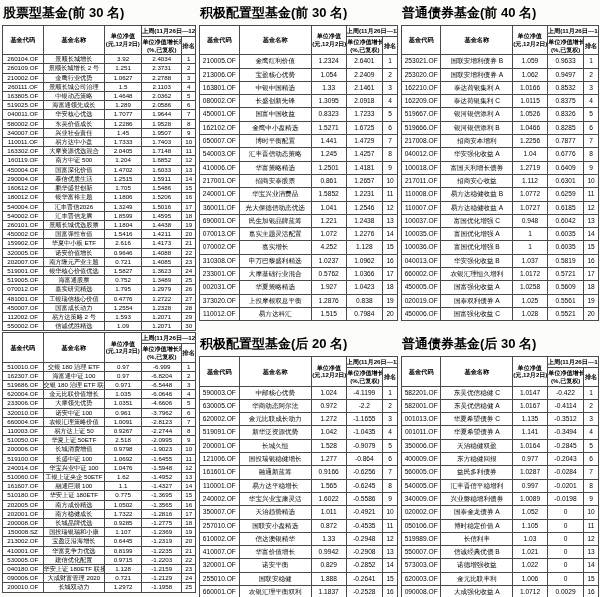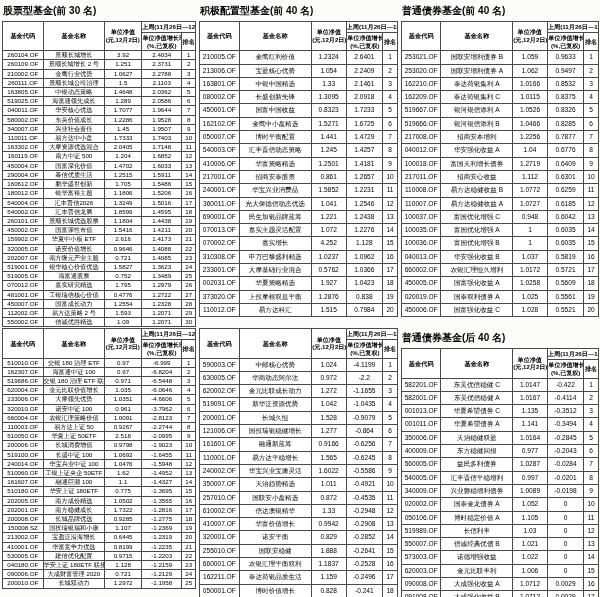--- a/index.html
+++ b/index.html
@@ -3,21 +3,21 @@
 <meta charset="utf-8">
 <style>
   html,body{margin:0;padding:0;}
   body{
     width:600px;height:597px;overflow:hidden;
     background:#fcfcfa;color:#000;
     font-family:"Liberation Sans","DejaVu Sans",sans-serif;
   }
   .wrap{display:grid;grid-template-columns:197px 202px 201px;}
   .panel{padding:1px 1px 0 2px;box-sizing:border-box;}
-  .sec-title{font-size:10px;font-weight:bold;margin:3px 0 3px 1px;letter-spacing:0;white-space:nowrap;}
+  .sec-title{font-size:13px;font-weight:bold;margin:3px 0 3px 1px;letter-spacing:0;white-space:nowrap;}
   table{border-collapse:collapse;width:100%;table-layout:fixed;background:#fff;}
   th,td{border:1px solid #4a4a4a;text-align:center;vertical-align:middle;
         overflow:hidden;white-space:nowrap;padding:0;}
   thead th{font-size:6.2px;font-weight:bold;line-height:1.25;height:auto;padding:1px 0;}
   table.r30 tbody td{font-size:6.2px;height:8.2px;line-height:8.2px;}
   table.r20 tbody td{font-size:6.6px;height:12.3px;line-height:12.3px;}
   .th2line div{transform:scale(0.98);}
 </style>
 </head>
 <body>
@@ -259,21 +259,21 @@
             <td>550002.OF</td>
             <td>信诚优胜精选</td>
             <td>1.09</td>
             <td>1.2071</td>
             <td>30</td>
           </tr>
         </tbody>
       </table>
   </div>
   <div class="panel">
-    <div class="sec-title">积极配置型基金(前 40 名)</div>
+    <div class="sec-title">积极配置型基金(前 30 名)</div>
     <table class="r20">
         <colgroup>
           <col style="width: 20%;">
           <col style="width: 36.5%;">
           <col style="width: 17.5%;">
           <col style="width: 18.5%;">
           <col style="width: 7.5%;">
         </colgroup>
         <thead>
           <tr>
@@ -809,20 +809,21 @@
             <td>200010.OF</td>
             <td>长城双动力</td>
             <td>1.2972</td>
             <td>-1.1958</td>
             <td>25</td>
           </tr>
         </tbody>
       </table>
   </div>
   <div class="panel">
+    <div class="sec-title">积极配置型基金(后 20 名)</div>
     <table class="r20">
         <colgroup>
           <col style="width: 20%;">
           <col style="width: 36.5%;">
           <col style="width: 17.5%;">
           <col style="width: 18.5%;">
           <col style="width: 7.5%;">
         </colgroup>
         <thead>
           <tr>
@@ -966,21 +967,21 @@
             <td>050001.OF</td>
             <td>博时价值增长</td>
             <td>0.828</td>
             <td>-0.241</td>
             <td>18</td>
           </tr>
         </tbody>
       </table>
   </div>
   <div class="panel">
-    <div class="sec-title">普通债券基金(后 40 名)</div>
+    <div class="sec-title">普通债券基金(后 30 名)</div>
     <table class="r20">
         <colgroup>
           <col style="width: 20%;">
           <col style="width: 36.5%;">
           <col style="width: 17.5%;">
           <col style="width: 18.5%;">
           <col style="width: 7.5%;">
         </colgroup>
         <thead>
           <tr>

